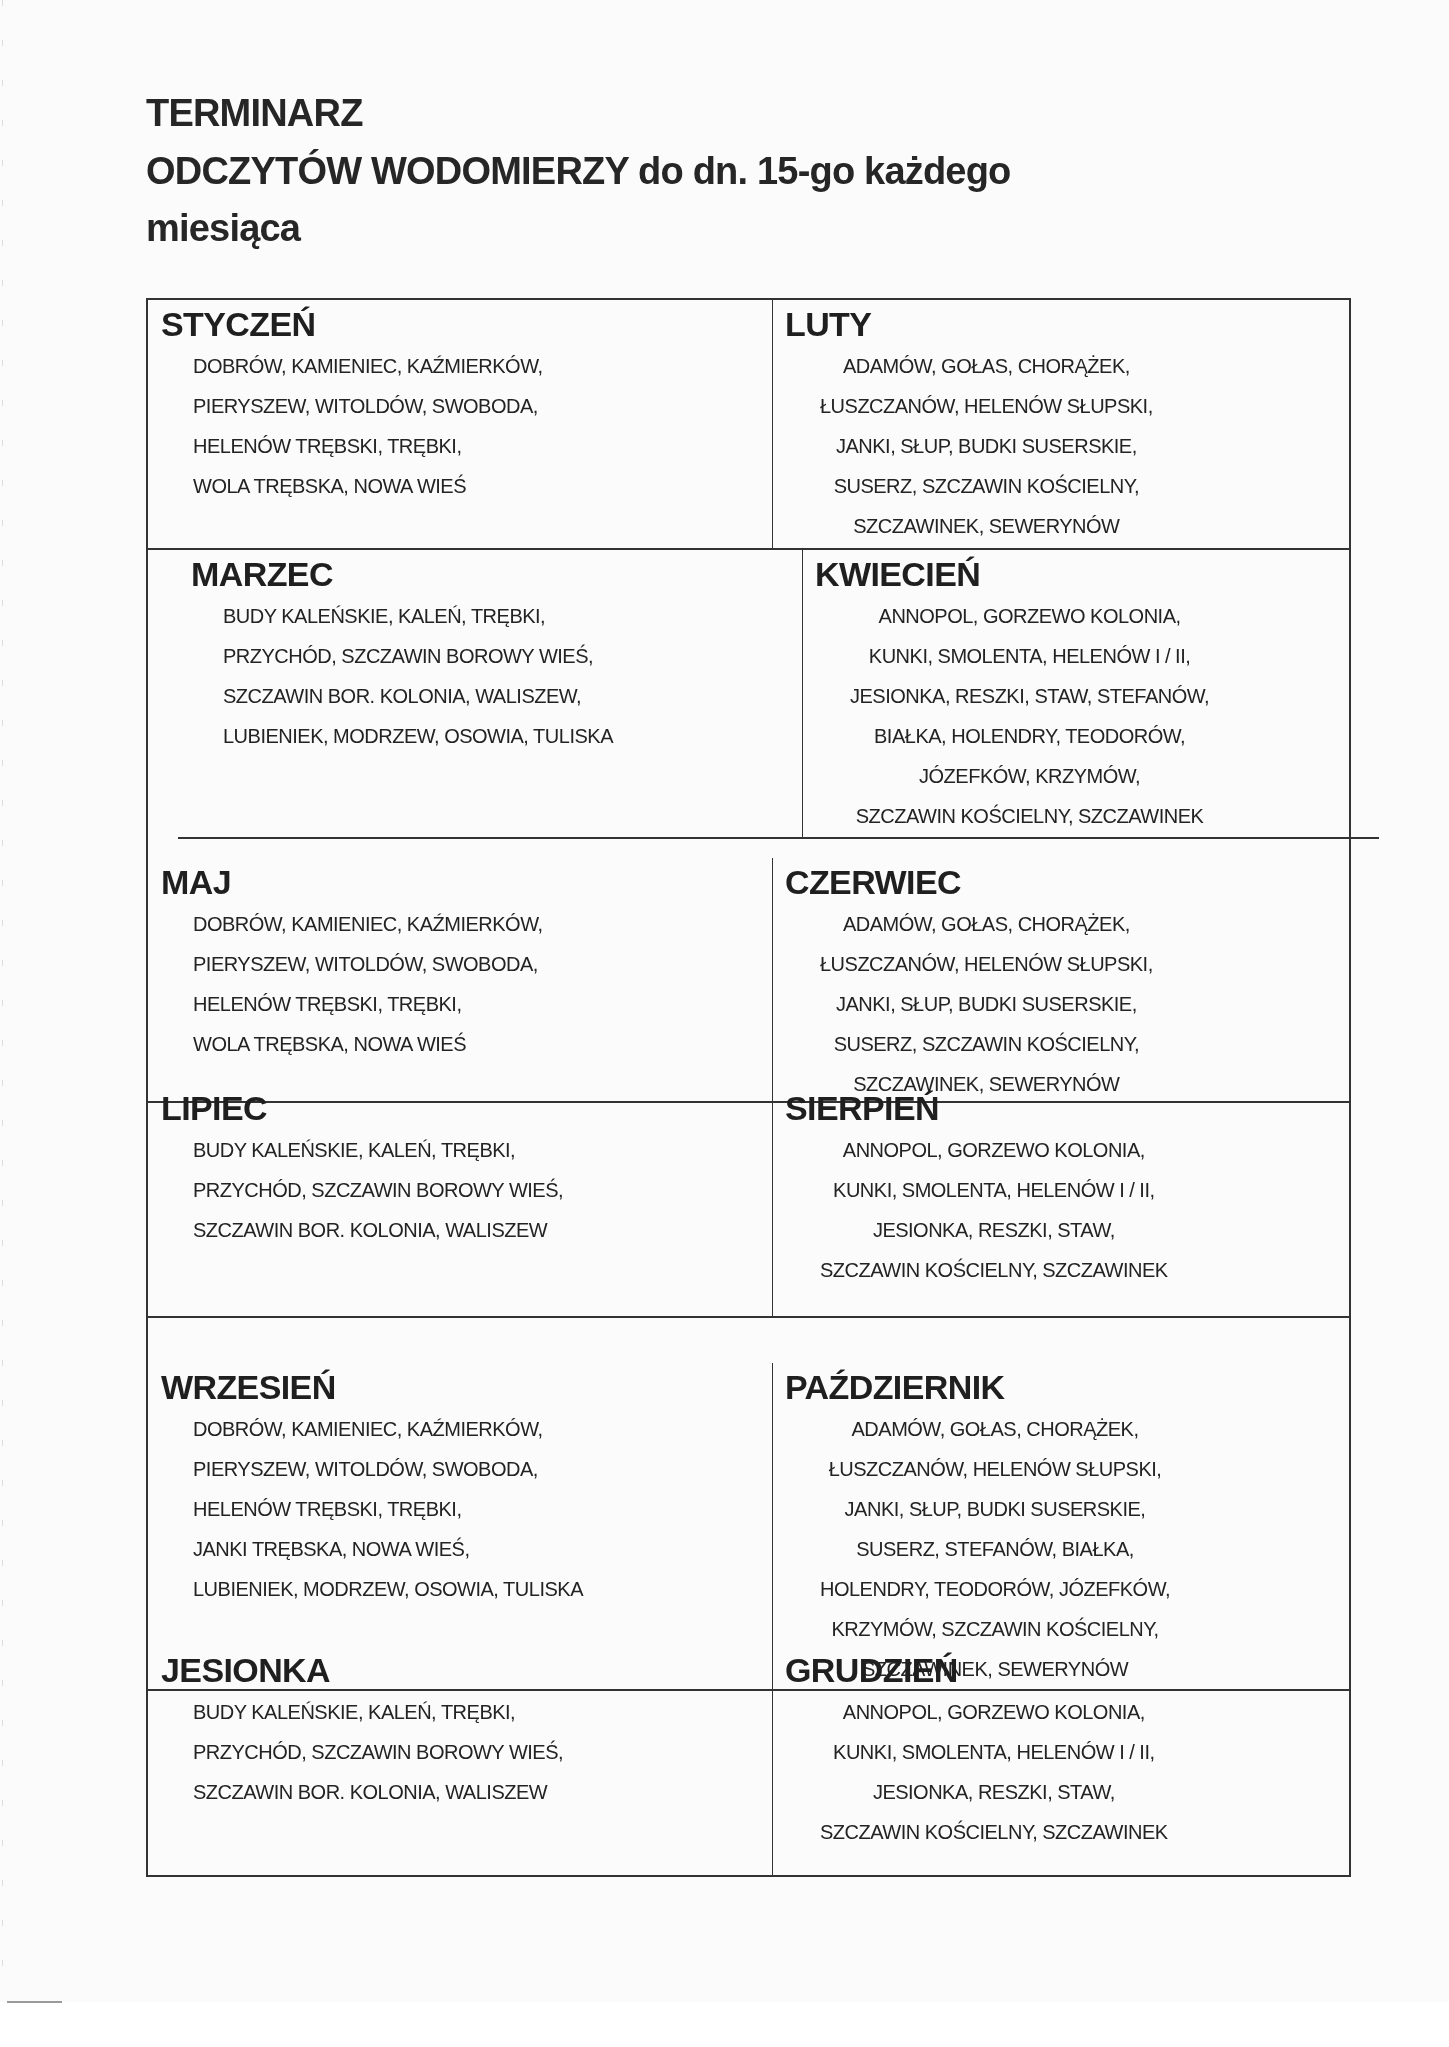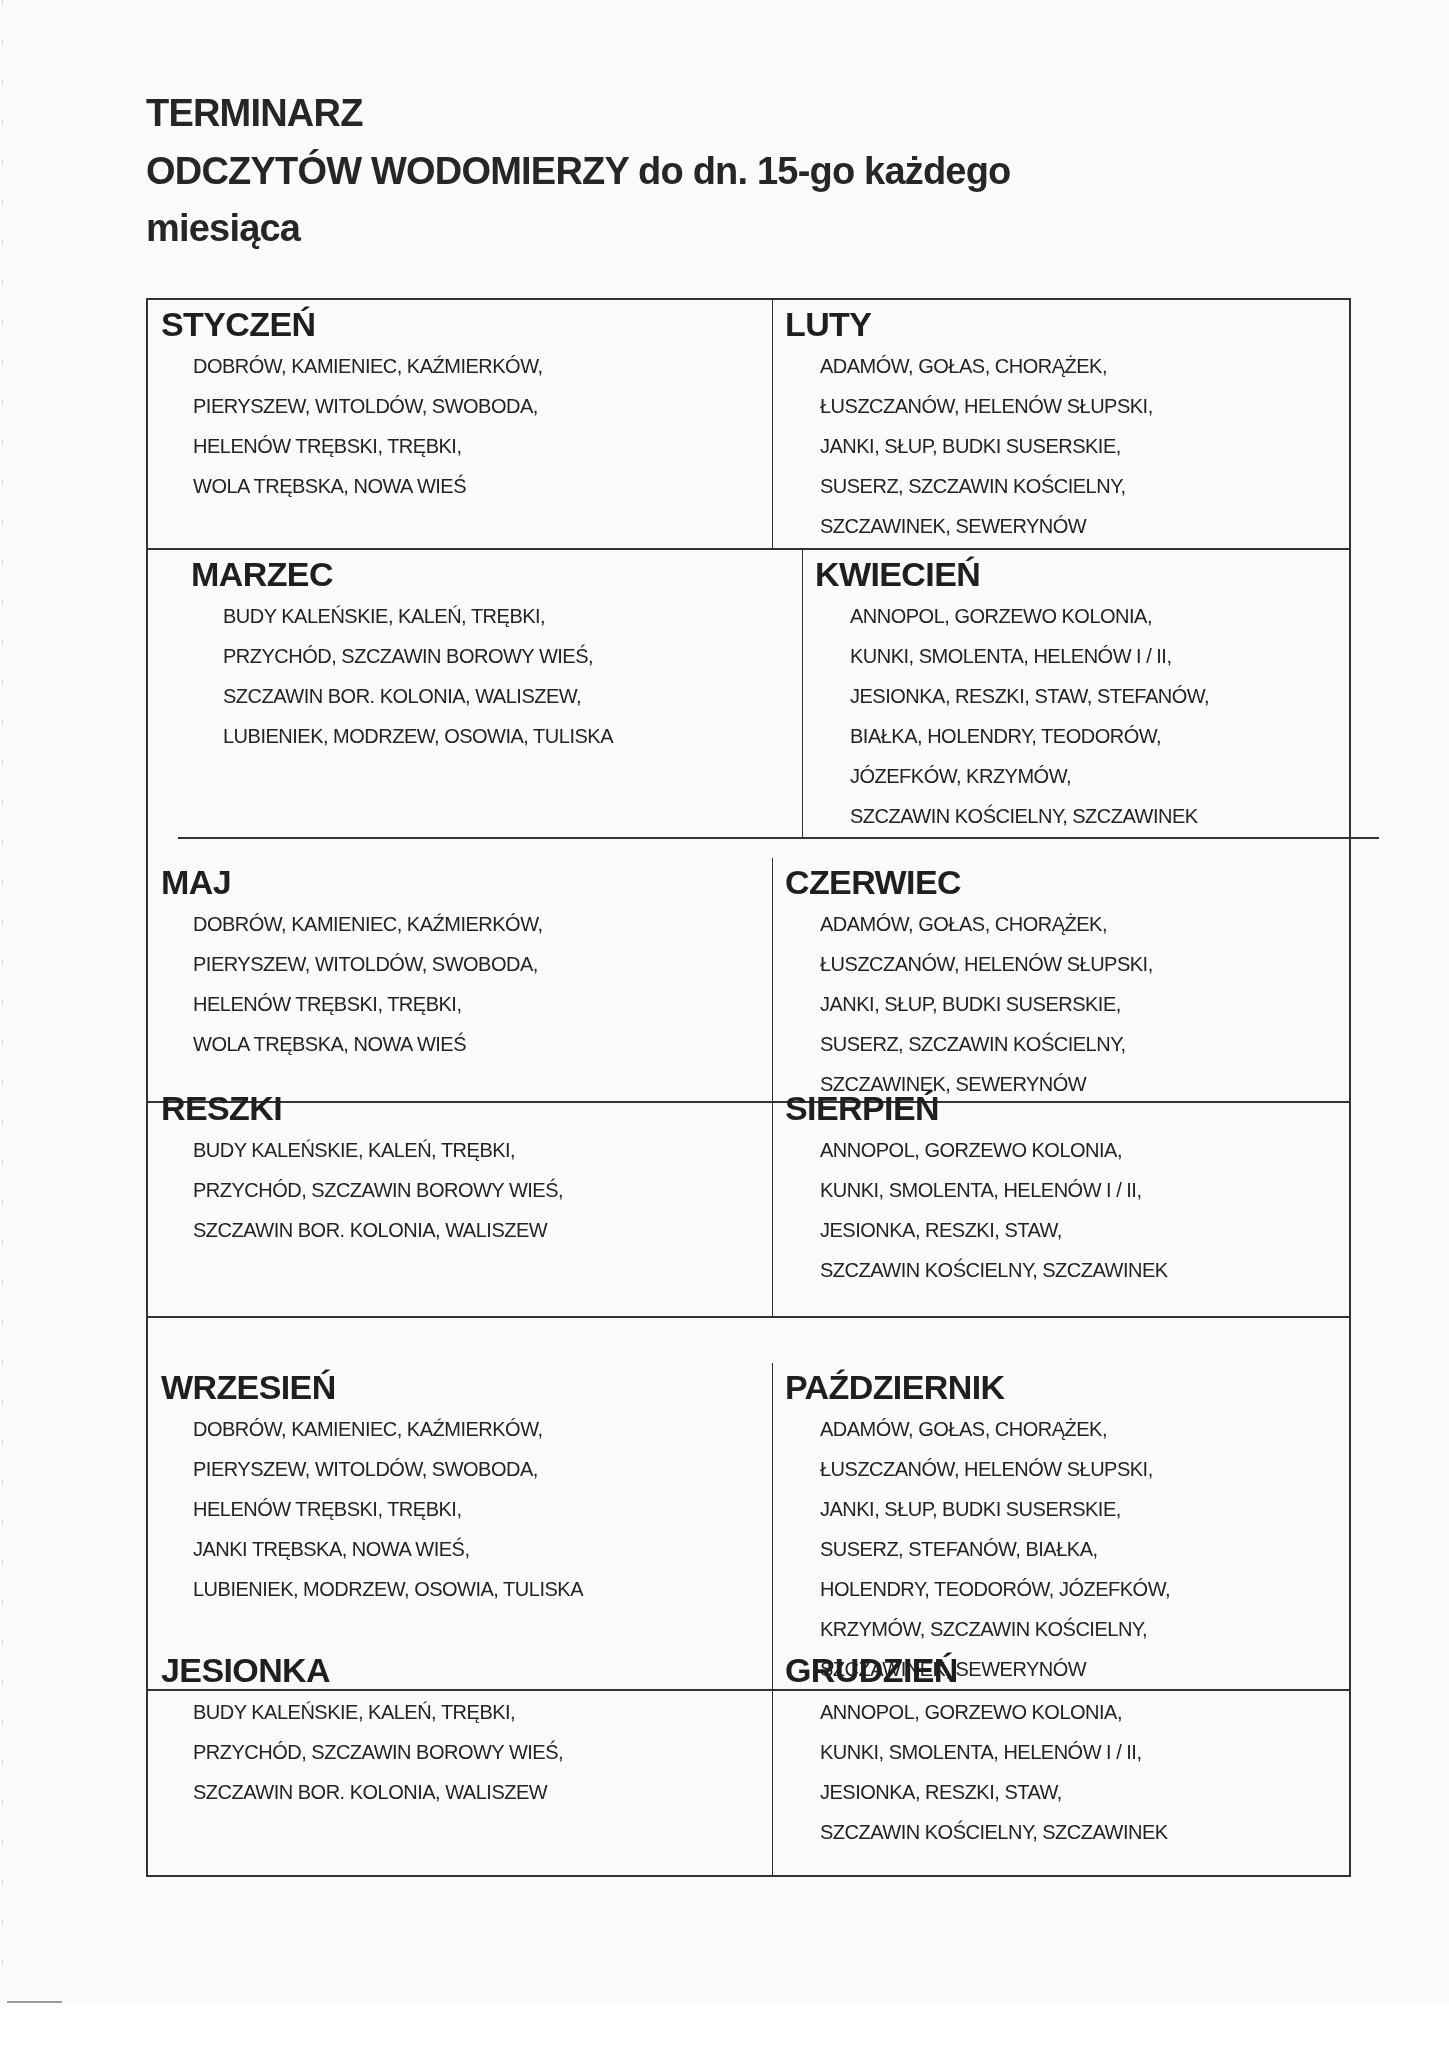--- a/index.html
+++ b/index.html
@@ -62,21 +62,21 @@
     box-sizing: border-box;
   }
   .row:last-child { border-bottom: none; }
   .cell {
     position: absolute;
     top: 0;
     height: 100%;
     box-sizing: border-box;
   }
   .cell.left { left: 0; width: 625px; border-right: 1.5px solid #333; }
-  .cell.right { left: 625px; width: 576px; }
+  .cell.right { left: 625px; width: 576px; text-align: center; }
   .month {
     position: absolute;
     left: 13px;
     top: 6px;
     font-weight: bold;
     font-size: 34px;
     letter-spacing: -0.6px;
     line-height: 36px;
     white-space: nowrap;
     color: #1f1f1f;
@@ -168,21 +168,21 @@
           <div>ŁUSZCZANÓW, HELENÓW SŁUPSKI,</div>
           <div>JANKI, SŁUP, BUDKI SUSERSKIE,</div>
           <div>SUSERZ, SZCZAWIN KOŚCIELNY,</div>
           <div>SZCZAWINEK, SEWERYNÓW</div>
         </div>
       </div>
     </div>
 
     <div class="row" style="top:784px; height:234px;">
       <div class="cell left">
-        <div class="month">RESZKI</div>
+        <div class="month">LIPIEC</div>
         <div class="places">
           <div>BUDY KALEŃSKIE, KALEŃ, TRĘBKI,</div>
           <div>PRZYCHÓD, SZCZAWIN BOROWY WIEŚ,</div>
           <div>SZCZAWIN BOR. KOLONIA, WALISZEW</div>
         </div>
       </div>
       <div class="cell right">
         <div class="month">SIERPIEŃ</div>
         <div class="places">
           <div>ANNOPOL, GORZEWO KOLONIA,</div>

